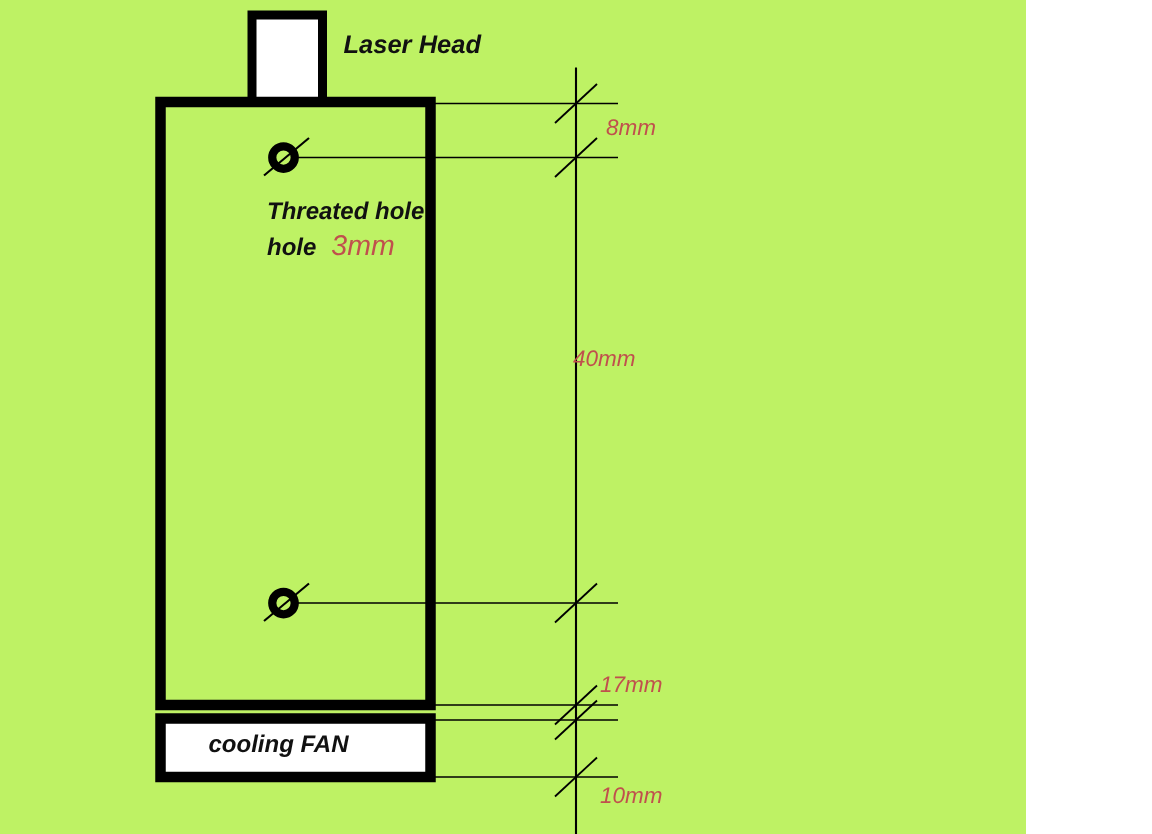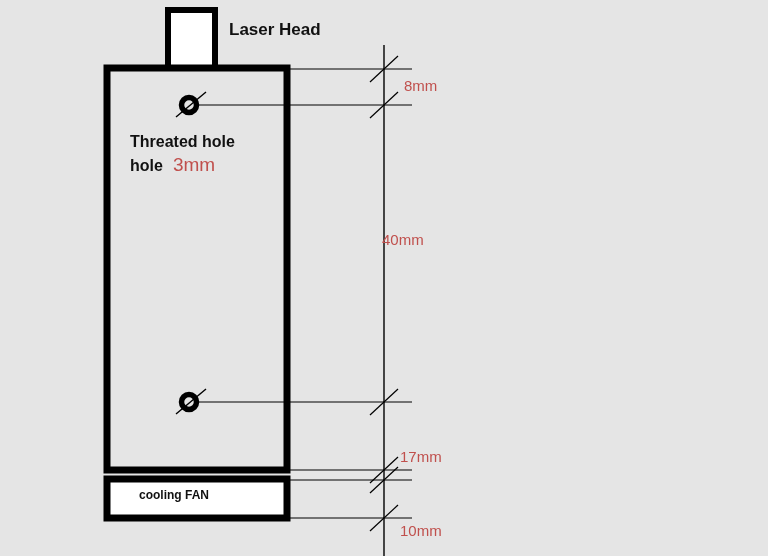--- a/index.html
+++ b/index.html
@@ -2,25 +2,26 @@
 <html><head>
 <meta charset="utf-8">
 <style>
   html, body {
     margin: 0;
     padding: 0;
     background: #ffffff;
   }
   #canvas {
     position: relative;
-    width: 768px;
+    width: 684px;
     height: 556px;
-    background: #e5e5e5;
+    background: #bef264;
     overflow: hidden;
     font-family: "Liberation Sans", sans-serif;
+    font-style: italic;
   }
   svg.drawing {
     position: absolute;
     left: 0;
     top: 0;
     width: 768px;
     height: 556px;
   }
   .label {
     position: absolute;
@@ -34,40 +35,41 @@
   }
   .label-red {
     color: #c0504d;
     font-weight: normal;
     font-size: 15px;
   }
   .label-callout {
     color: #111111;
     font-weight: bold;
     font-size: 16px;
+    margin-left: 48px;
   }
   .callout-line2 {
     display: block;
     margin-top: 4px;
   }
   .callout-size {
     color: #111111;
   }
   .callout-value {
     color: #c0504d;
     font-weight: normal;
     font-size: 19px;
     margin-left: 10px;
     text-align: right;
   }
   .fan-label {
     position: absolute;
     color: #111111;
     font-weight: bold;
-    font-size: 12px;
+    font-size: 16px;
     white-space: nowrap;
   }
 </style>
 </head>
 <body>
 
 <div id="canvas">
 
   <svg class="drawing" viewBox="0 0 768 556">
 

